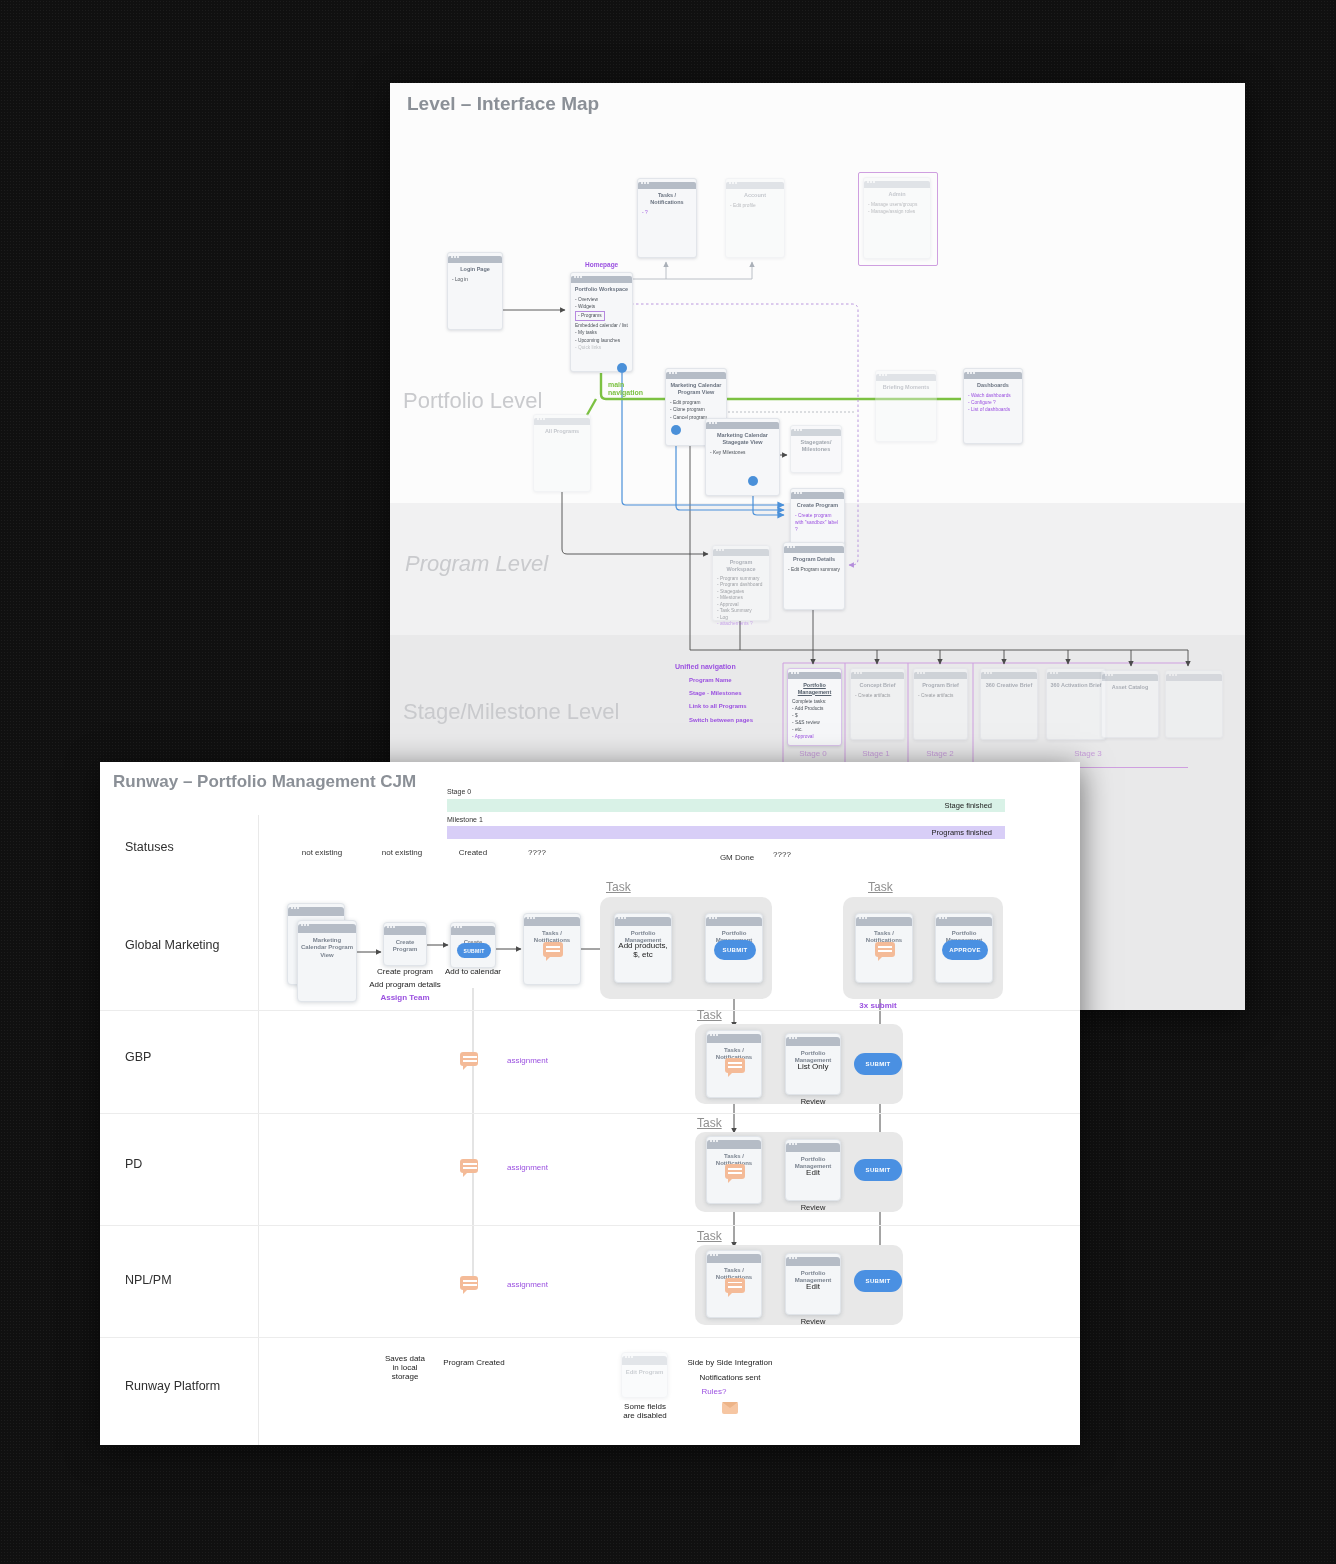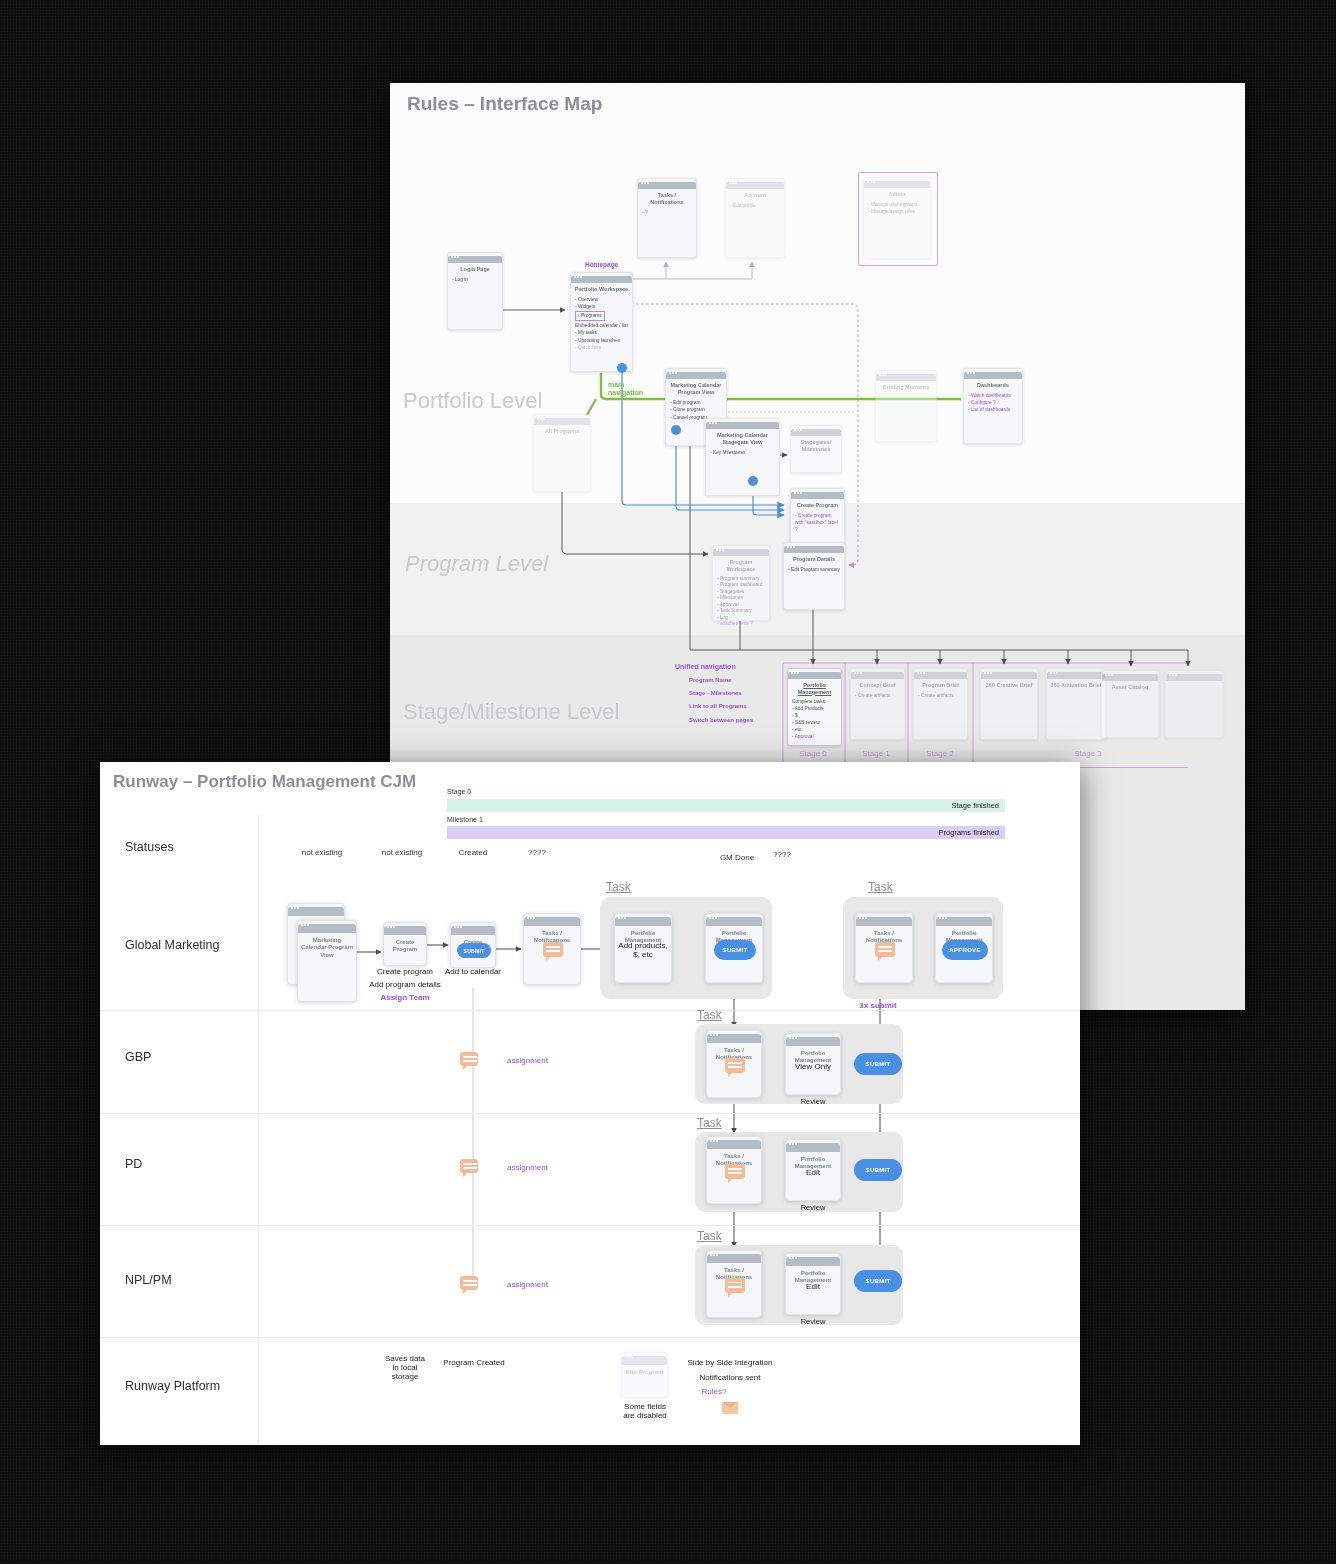--- a/index.html
+++ b/index.html
@@ -40,21 +40,21 @@
   .glabel{position:absolute;color:#7cc142;font-weight:bold;font-size:7px;line-height:1.15;}
   .unav{position:absolute;color:#9b51e0;}
   .unav .h{font-size:7px;font-weight:bold;margin-bottom:4px;}
   .unav .li{font-size:6px;font-weight:bold;padding-left:14px;line-height:2.2;}
   .stage-label{position:absolute;width:60px;text-align:center;font-size:8px;color:#c9a0dc;}
   
   .c2row-label{position:absolute;font-size:12.5px;color:#2f2f2f;}
   .hline{position:absolute;height:1px;background:#ececec;left:0;width:100%;}
   .vline{position:absolute;width:1px;background:#e9e9e9;}
   .bar{position:absolute;height:13px;}
-  .bar span{position:absolute;right:6px;top:2px;font-size:7.5px;color:#222;}
+  .bar span{position:absolute;right:13px;top:2px;font-size:7.5px;color:#222;}
   .bar-label{position:absolute;font-size:7px;color:#333;}
   .status{position:absolute;font-size:8px;color:#333;transform:translateX(-50%);white-space:nowrap;}
   .c2node{position:absolute;background:#f4f6f8;border:1px solid #e0e4e9;border-radius:4px;box-shadow:0 1px 4px rgba(70,80,95,.22);box-sizing:border-box;}
   .c2node .nhead{height:9px;border-radius:3px 3px 0 0;}
   .c2node .ntitle{font-size:6px;color:#7b8490;padding:4px 2px 2px;}
   .c2node .body{position:absolute;left:0;right:0;top:45%;transform:translateY(-50%);text-align:center;font-size:8px;color:#222;padding-top:10px;}
   .tgroup{position:absolute;background:#e8e8e8;border-radius:10px;}
   .task-label{position:absolute;font-size:12px;color:#8f8f8f;text-decoration:underline;}
   .pill{position:absolute;background:#4a90e2;color:#fff;font-weight:bold;border-radius:20px;display:flex;align-items:center;justify-content:center;letter-spacing:.3px;}
   .caption{position:absolute;font-size:8px;color:#222;transform:translateX(-50%);text-align:center;white-space:pre-line;}
@@ -131,21 +131,21 @@
     </g>
 
     <g stroke="#b48ddb" stroke-width=".9" fill="none" stroke-dasharray="2.5,2.5">
       <path d="M226,221 H462 Q468,221 468,227 V476 Q468,482 462,482 H459" marker-end="url(#a4)"></path>
     </g>
     <g stroke="#a9aeb6" stroke-width=".8" fill="none" stroke-dasharray="2,2">
       <path d="M322,329 H466"></path>
     </g>
   </svg>
 
-  <div class="map-title">Rules – Interface Map</div>
+  <div class="map-title">Level – Interface Map</div>
   <div class="level" style="left:13px;top:305px;">Portfolio Level</div>
   <div class="level" style="left:15px;top:468px;font-style:italic;">Program Level</div>
   <div class="level" style="left:13px;top:616px;">Stage/Milestone Level</div>
 
   <div class="node" style="left:247px;top:95px;width:60px;height:80px;">
     <div class="nhead">
         <span class="dots"></span>
       </div>
     <div class="ntitle">Tasks / Notifications</div>
     <div class="nitems">
@@ -510,21 +510,21 @@
         <span class="dots"></span>
       </div>
     <div class="ntitle">Tasks / Notifications</div>
     <div class="chat" style="left:18px;top:27px;"></div>
   </div>
   <div class="c2node" style="left:685px;top:271px;width:56px;height:62px;">
     <div class="nhead">
         <span class="dots"></span>
       </div>
     <div class="ntitle">Portfolio Management</div>
-    <div class="body">View Only</div>
+    <div class="body">List Only</div>
   </div>
   <div class="caption" style="left:713px;top:335px;font-size:7.5px;">Review</div>
   <div class="pill" style="left:754px;top:291px;width:48px;height:22px;font-size:6px;">SUBMIT</div>
 
   <div class="tgroup" style="left:595px;top:370px;width:208px;height:80px;"></div>
   <div class="task-label" style="left:597px;top:354px;">Task</div>
   <div class="c2node" style="left:606px;top:374px;width:56px;height:68px;">
     <div class="nhead">
         <span class="dots"></span>
       </div>

